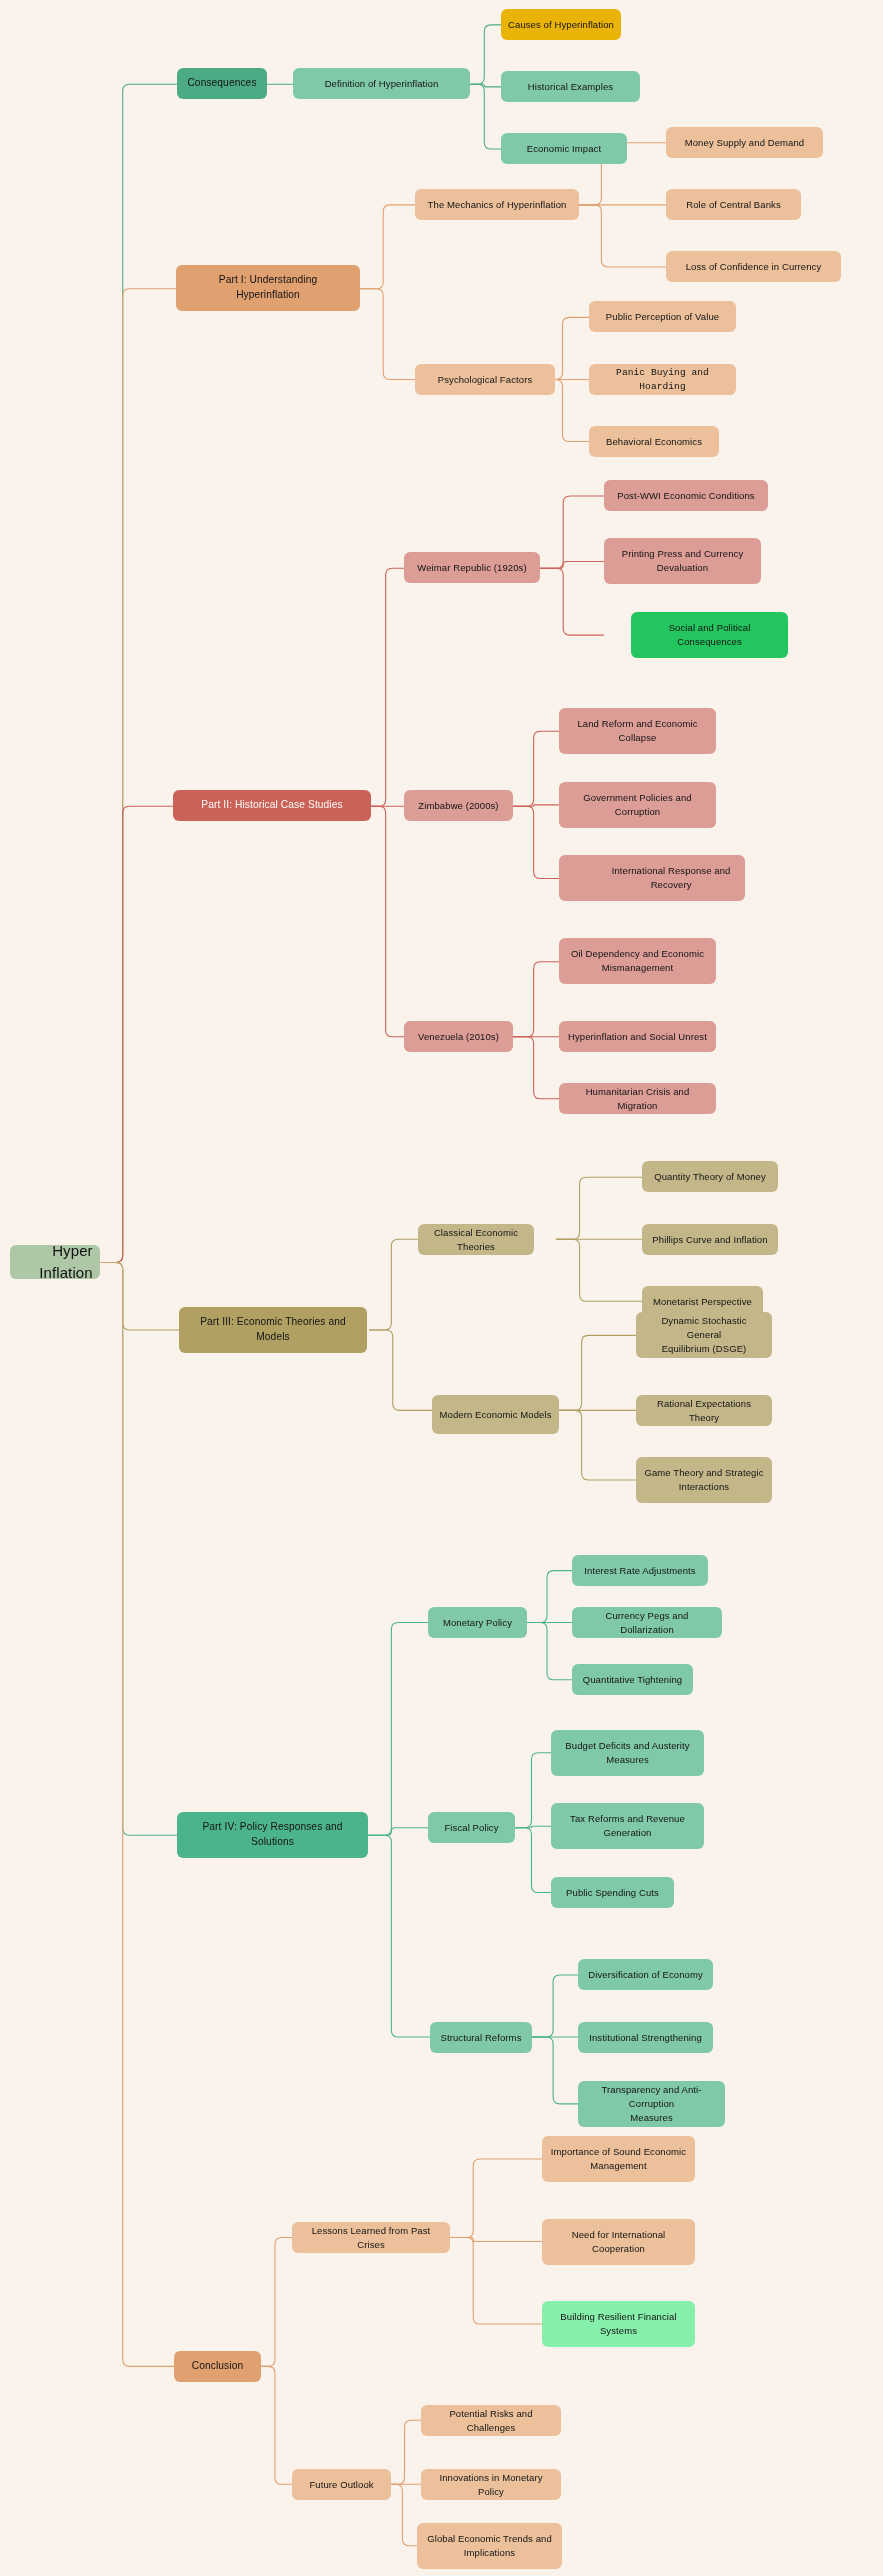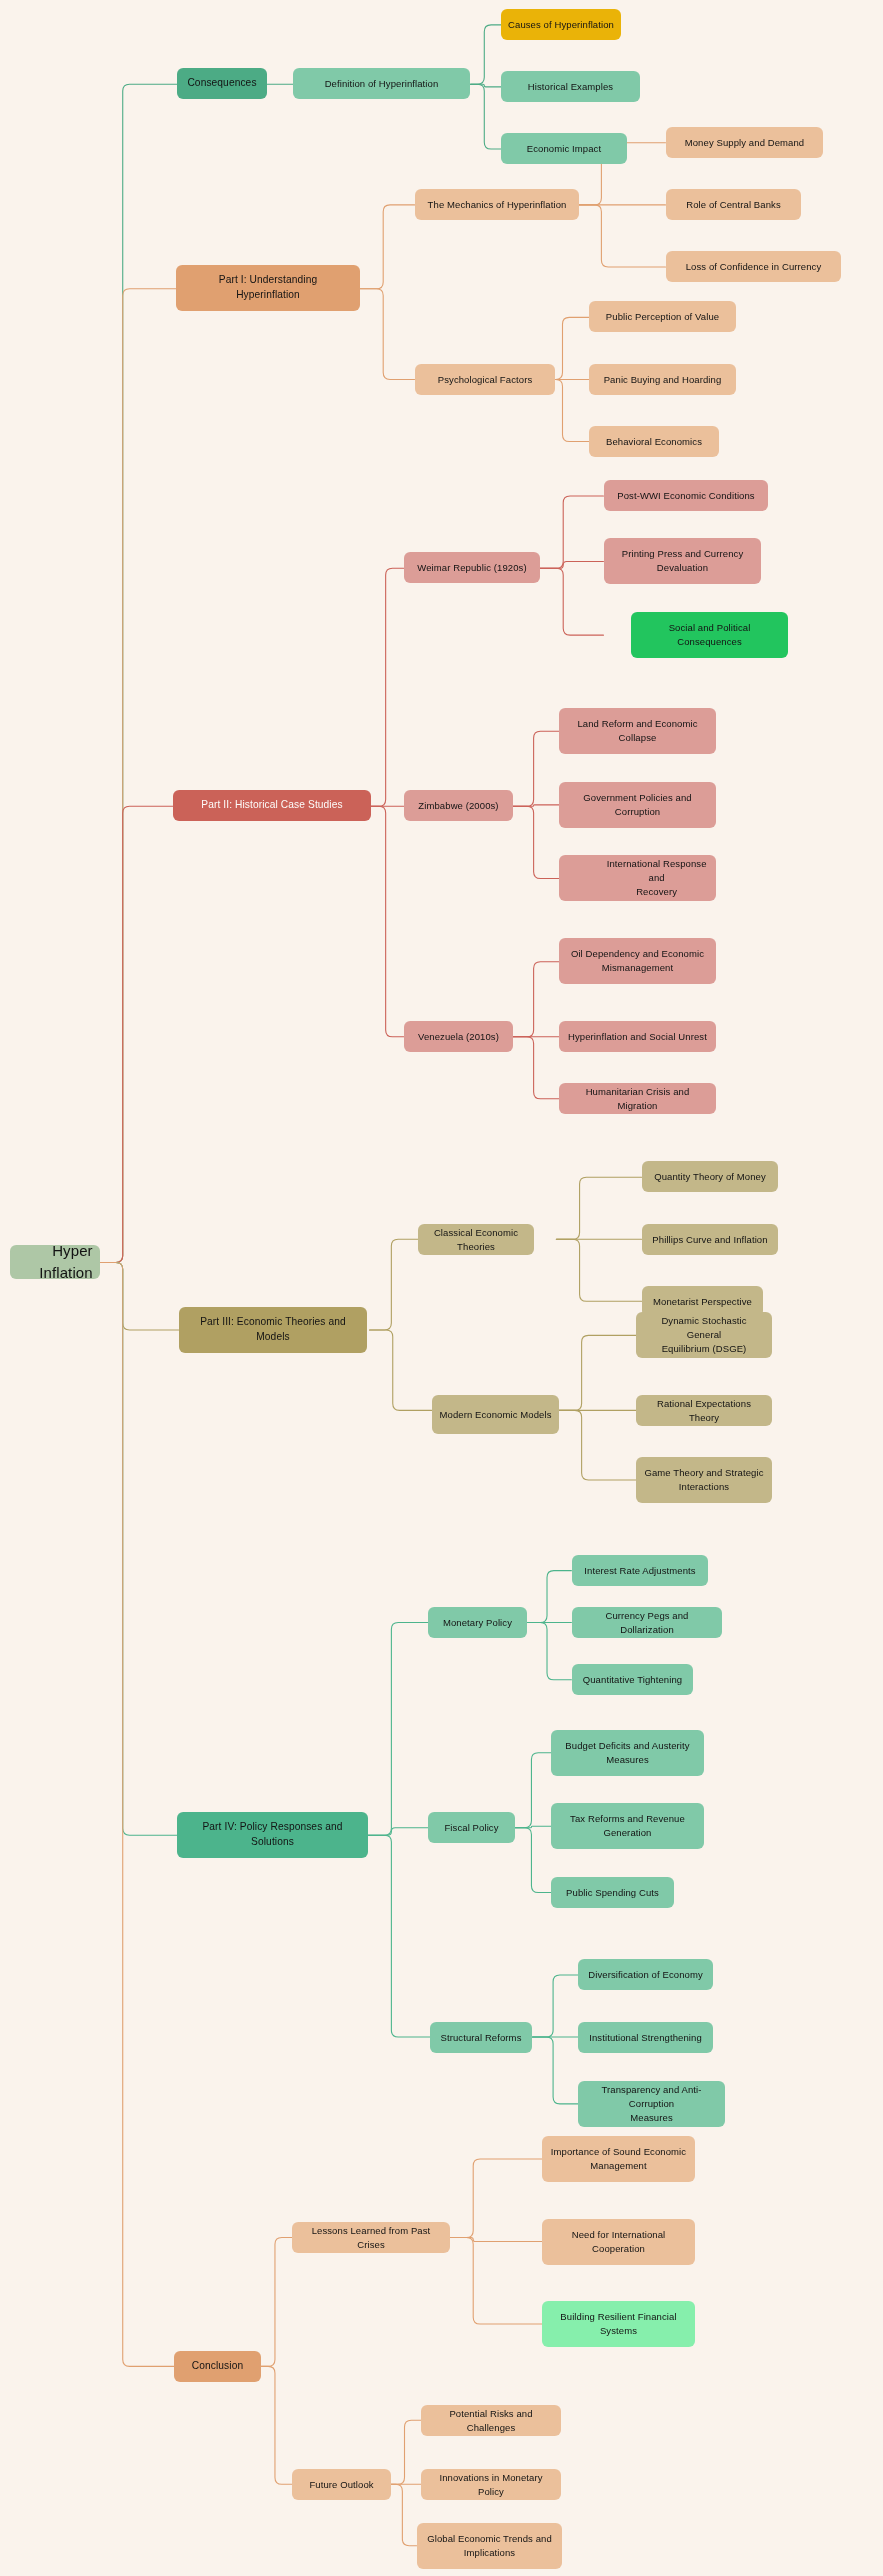--- a/index.html
+++ b/index.html
@@ -106,35 +106,35 @@
     <div class="node " style="left: 501px; top: 71px; width: 139px; height: 31px; background: rgb(128, 201, 168);">Historical Examples</div>
     <div class="node " style="left: 501px; top: 133px; width: 126px; height: 31px; background: rgb(128, 201, 168);">Economic Impact</div>
     <div class="node lvl1" style="left: 176px; top: 265px; width: 184px; height: 46px; background: rgb(224, 160, 112);">Part I: Understanding
 Hyperinflation</div>
     <div class="node " style="left: 415px; top: 189px; width: 164px; height: 31px; background: rgb(235, 192, 155);">The Mechanics of Hyperinflation</div>
     <div class="node " style="left: 666px; top: 127px; width: 157px; height: 31px; background: rgb(235, 192, 155);">Money Supply and Demand</div>
     <div class="node " style="left: 666px; top: 189px; width: 135px; height: 31px; background: rgb(235, 192, 155);">Role of Central Banks</div>
     <div class="node " style="left: 666px; top: 251px; width: 175px; height: 31px; background: rgb(235, 192, 155);">Loss of Confidence in Currency</div>
     <div class="node " style="left: 415px; top: 364px; width: 140px; height: 31px; background: rgb(235, 192, 155);">Psychological Factors</div>
     <div class="node " style="left: 589px; top: 301px; width: 147px; height: 31px; background: rgb(235, 192, 155);">Public Perception of Value</div>
-    <div class="node " style="left: 589px; top: 364px; width: 147px; height: 31px; background: rgb(235, 192, 155);">Panic Buying and Hoarding</div>
+    <div class="node " style="left: 589px; top: 364px; width: 147px; height: 31px; background: rgb(235, 192, 155); font-family: Liberation Mono, monospace;">Panic Buying and Hoarding</div>
     <div class="node " style="left: 589px; top: 426px; width: 130px; height: 31px; background: rgb(235, 192, 155);">Behavioral Economics</div>
     <div class="node lvl1 white-text" style="left: 173px; top: 790px; width: 198px; height: 31px; background: rgb(203, 98, 88);">Part II: Historical Case Studies</div>
     <div class="node " style="left: 404px; top: 552px; width: 136px; height: 31px; background: rgb(220, 157, 151);">Weimar Republic (1920s)</div>
     <div class="node " style="left: 604px; top: 480px; width: 164px; height: 31px; background: rgb(220, 157, 151);">Post-WWI Economic Conditions</div>
     <div class="node " style="left: 604px; top: 538px; width: 157px; height: 46px; background: rgb(220, 157, 151);">Printing Press and Currency
 Devaluation</div>
     <div class="node " style="left: 631px; top: 612px; width: 157px; height: 46px; background: #22c55e;">Social and Political
 Consequences</div>
     <div class="node " style="left: 404px; top: 790px; width: 109px; height: 31px; background: rgb(220, 157, 151);">Zimbabwe (2000s)</div>
     <div class="node " style="left: 559px; top: 708px; width: 157px; height: 46px; background: rgb(220, 157, 151);">Land Reform and Economic
 Collapse</div>
     <div class="node " style="left: 559px; top: 782px; width: 157px; height: 46px; background: rgb(220, 157, 151);">Government Policies and
 Corruption</div>
-    <div class="node " style="left: 559px; top: 855px; width: 157px; height: 46px; background: rgb(220, 157, 151); padding-left: 45px;">International Response and
+    <div class="node " style="left: 559px; top: 855px; width: 186px; height: 46px; background: rgb(220, 157, 151); padding-left: 45px;">International Response and
 Recovery</div>
     <div class="node " style="left: 404px; top: 1021px; width: 109px; height: 31px; background: rgb(220, 157, 151);">Venezuela (2010s)</div>
     <div class="node " style="left: 559px; top: 938px; width: 157px; height: 46px; background: rgb(220, 157, 151);">Oil Dependency and Economic
 Mismanagement</div>
     <div class="node " style="left: 559px; top: 1021px; width: 157px; height: 31px; background: rgb(220, 157, 151);">Hyperinflation and Social Unrest</div>
     <div class="node " style="left: 559px; top: 1083px; width: 157px; height: 31px; background: rgb(220, 157, 151);">Humanitarian Crisis and Migration</div>
     <div class="node lvl1" style="left: 179px; top: 1307px; width: 188px; height: 46px; background: rgb(176, 160, 98);">Part III: Economic Theories and
 Models</div>
     <div class="node " style="left: 418px; top: 1224px; width: 116px; height: 31px; background: rgb(195, 183, 137);">Classical Economic Theories</div>
     <div class="node " style="left: 642px; top: 1161px; width: 136px; height: 31px; background: rgb(195, 183, 137);">Quantity Theory of Money</div>

